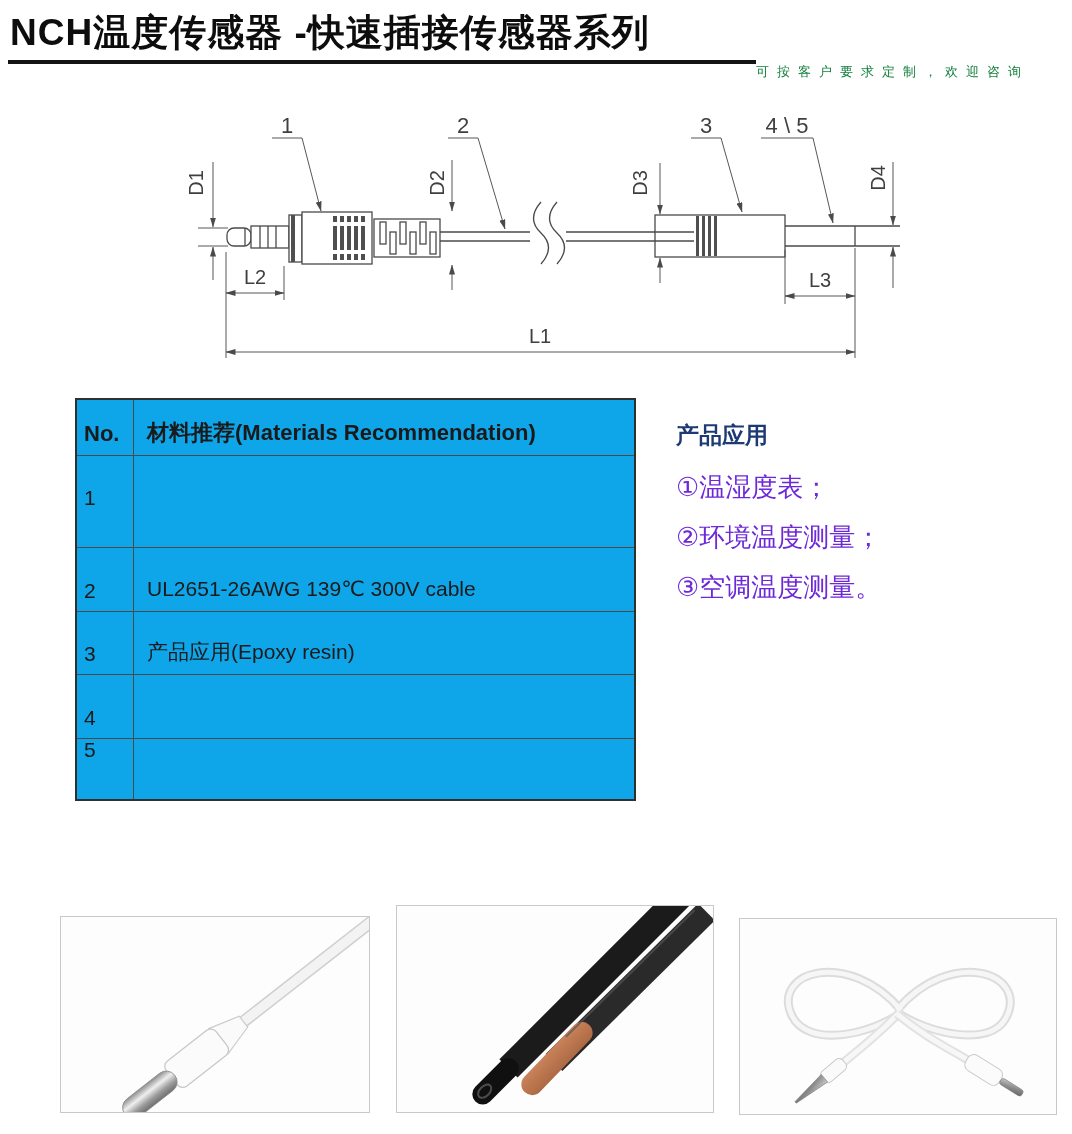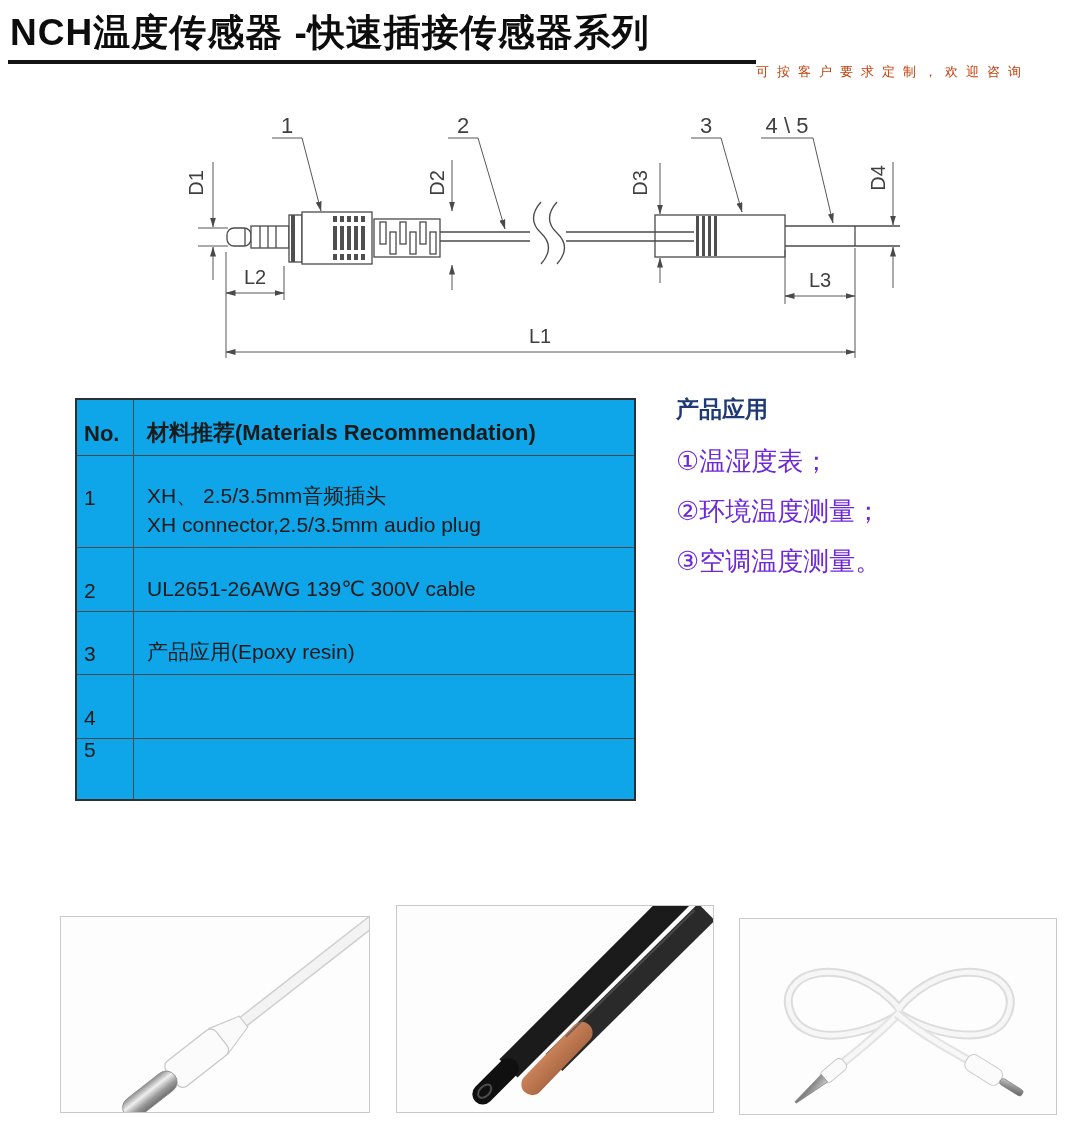--- a/index.html
+++ b/index.html
@@ -11,21 +11,21 @@
 
   
   #page-title{
     left:10px;top:8px;width:900px;height:52px;
     font-size:37px;font-weight:bold;letter-spacing:1px;
     white-space:nowrap;color:#0d0d0d;
   }
   #title-rule{left:8px;top:60px;width:748px;height:4px;background:#141414;}
   #customize-note{
     left:756px;top:63px;width:312px;height:20px;
-    font-size:13px;letter-spacing:8px;color:#c2410c;white-space:nowrap;overflow:hidden;
+    font-size:13px;letter-spacing:8px;color:#15803d;white-space:nowrap;overflow:hidden;
   }
 
   
   #diagram{left:0;top:95px;width:1072px;height:270px;}
   #diagram text{fill:#3f3f3f;font-family:"Liberation Sans","DejaVu Sans",sans-serif;}
   .part{stroke:#4a4a4a;stroke-width:1.3;fill:#ffffff;}
   .pline{stroke:#4a4a4a;stroke-width:1.3;fill:none;}
   .dim{stroke:#575757;stroke-width:1;fill:none;}
   .bar{fill:#4f4f4f;stroke:none;}
   .dimtxt{font-size:20px;}
@@ -45,21 +45,21 @@
   .cmat{
     flex:1;display:flex;flex-direction:column;justify-content:flex-end;
     padding:0 4px 8px 13px;font-size:21px;line-height:29px;margin-top:16px;
   }
   .thead .cno,.thead .cmat{font-weight:bold;font-size:22px;}
   .h-head{height:55px;} .h-r1{height:92px;} .h-r2{height:64px;}
   .h-r3{height:63px;} .h-r4{height:64px;} .h-r5{height:61px;}
   .dbl .cno{padding-bottom:37px;}
 
   
-  #applications{left:676px;top:394px;width:330px;height:200px;}
+  #applications{left:676px;top:420px;width:330px;height:200px;}
   #app-heading{left:0;top:0;font-size:23px;font-weight:bold;color:#1e3a74;}
   .app-item{left:0;font-size:26px;color:#6d28d9;white-space:nowrap;}
   #app-item-1{top:50px;} #app-item-2{top:100px;} #app-item-3{top:150px;}
 
   
   .photo-card{background:#fffefe;border:1px solid #c9c9c9;box-sizing:border-box;}
   #photo-1{left:60px;top:916px;width:310px;height:197px;}
   #photo-2{left:396px;top:905px;width:318px;height:208px;}
   #photo-3{left:739px;top:918px;width:318px;height:197px;}
   .photo-card svg{display:block;width:100%;height:100%;}
@@ -197,24 +197,20 @@
 
 <div class="abs" id="materials-table">
   <div class="trow thead h-head">
     <div class="cno">No.</div>
     <div class="cmat">
         <div>材料推荐(Materials Recommendation)</div>
       </div>
   </div>
   <div class="trow h-r1 dbl">
     <div class="cno">1</div>
-    <div class="cmat">
-      <div>XH、 2.5/3.5mm音频插头</div>
-      <div>XH connector,2.5/3.5mm audio plug</div>
-    </div>
   </div>
   <div class="trow h-r2">
     <div class="cno">2</div>
     <div class="cmat">
         <div>UL2651-26AWG 139℃ 300V cable</div>
       </div>
   </div>
   <div class="trow h-r3">
     <div class="cno">3</div>
     <div class="cmat">

